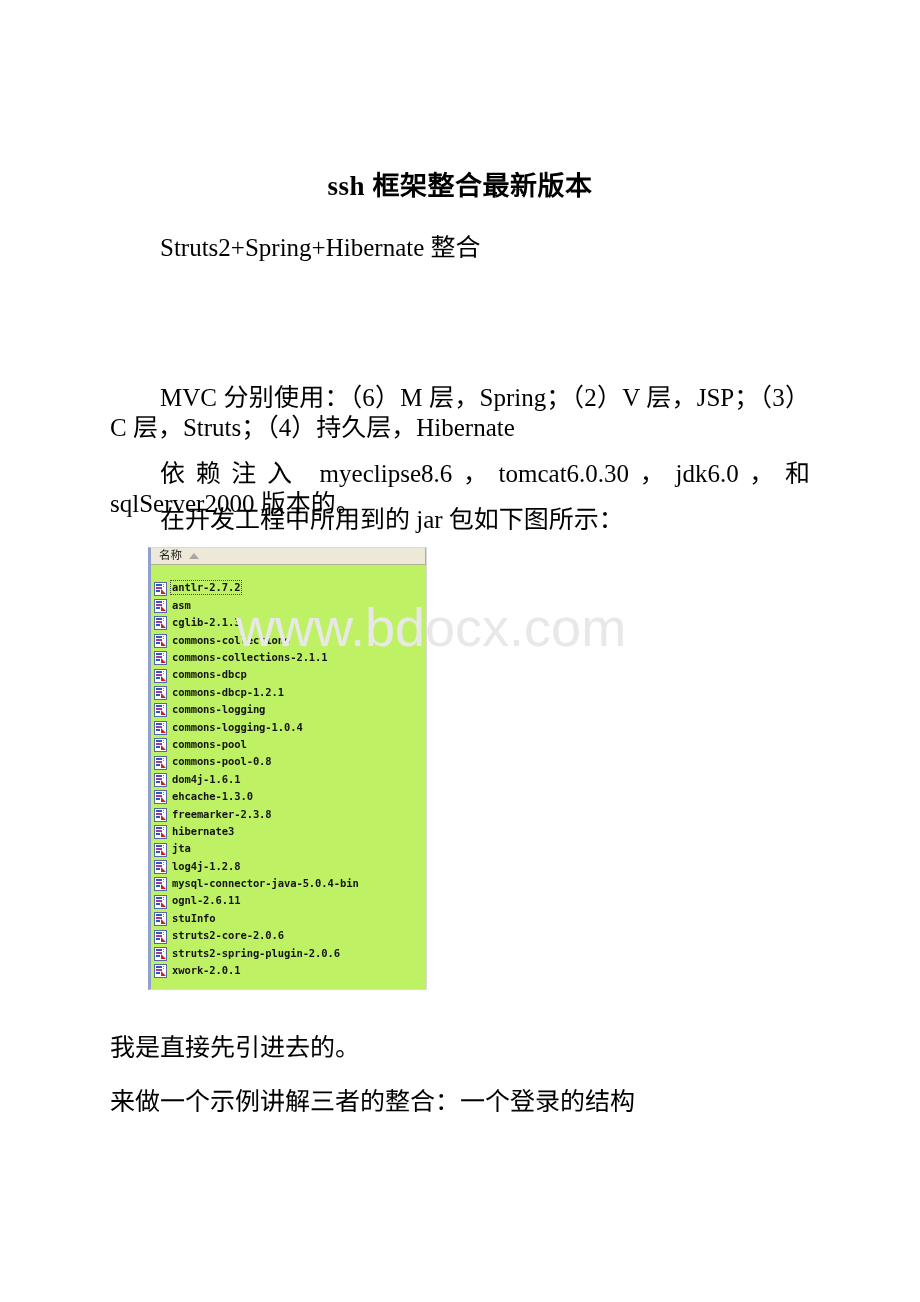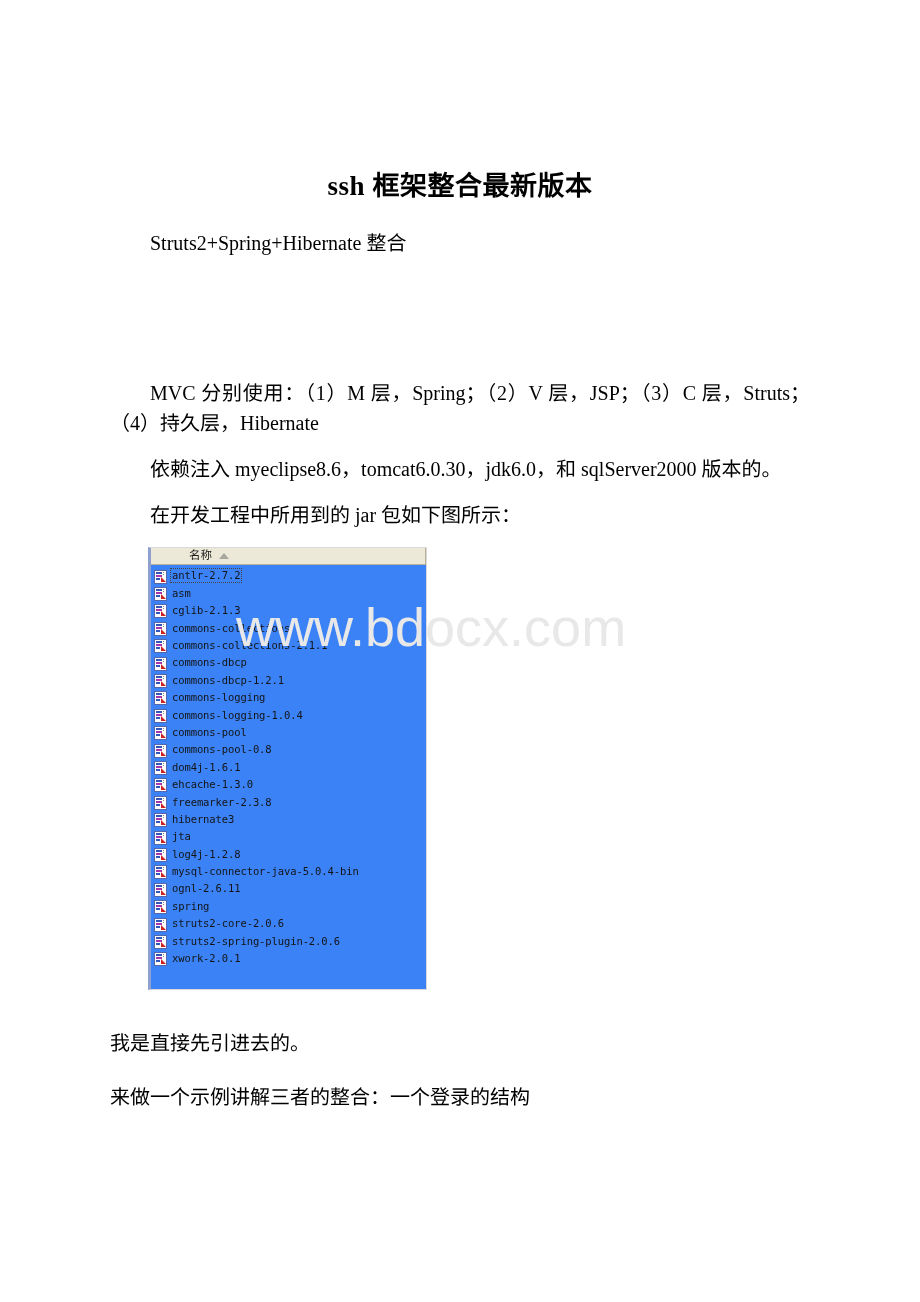--- a/index.html
+++ b/index.html
@@ -35,21 +35,21 @@
     font-size: 27px;
     font-weight: bold;
     letter-spacing: 0.5px;
     font-family: "Liberation Serif", "DejaVu Serif", serif;
   }
 
   .para {
     position: absolute;
     left: 110px;
     width: 700px;
-    font-size: 20px;
+    font-size: 25px;
     line-height: 30px;
     text-align: justify;
     font-family: "Liberation Serif", "DejaVu Serif", serif;
   }
   .para.indent { text-indent: 2em; }
   .para.noindent { text-indent: 0; }
 
   #p-struts  { top: 208px; }
   #p-ssh2    { top: 262px; }
   #p-mvc     { top: 358px; }
@@ -84,41 +84,41 @@
     align-items: center;
     padding-left: 8px;
     box-sizing: border-box;
     position: relative;
   }
   .explorer-header .col-label {
     font-family: "Liberation Sans", "DejaVu Sans", sans-serif;
     font-size: 11.5px;
     color: #1a1a1a;
     line-height: 1;
-    margin-left: 30px;
   }
   .sort-arrow {
     width: 0; height: 0;
     margin-left: 7px;
     border-left: 5px solid transparent;
     border-right: 5px solid transparent;
     border-bottom: 6px solid #a8a8a0;
   }
   .header-divider {
     position: absolute;
     right: 0; top: 0; bottom: 0;
     width: 1px;
     background: #b5b096;
   }
 
   .explorer-body {
-    padding-top: 2px;
-    background: #3b82f6;
+    padding-top: 14px;
+    background: #bef264;
     height: 424px;
     box-sizing: border-box;
+    font-weight: bold;
   }
 
   .file-row {
     height: 17.4px;
     display: flex;
     align-items: center;
     padding-left: 3px;
     box-sizing: border-box;
   }
   .file-row.focused .file-label {
@@ -160,21 +160,21 @@
 </head>
 <body>
 
 <div class="page">
 
   <h1 class="doc-title">ssh 框架整合最新版本</h1>
 
   <p class="para indent" id="p-struts">Struts2+Spring+Hibernate 整合</p>
 
 
-  <p class="para indent" id="p-mvc">MVC 分别使用：（1）M 层，Spring；（2）V 层，JSP；（3）C 层，Struts；（4）持久层，Hibernate</p>
+  <p class="para indent" id="p-mvc">MVC 分别使用：（6）M 层，Spring；（2）V 层，JSP；（3）C 层，Struts；（4）持久层，Hibernate</p>
 
   <p class="para indent" id="p-ver">依赖注入 myeclipse8.6，tomcat6.0.30，jdk6.0，和 sqlServer2000 版本的。</p>
 
   <p class="para indent" id="p-jar">在开发工程中所用到的 jar 包如下图所示：</p>
 
   <div class="explorer">
     <div class="explorer-header">
       <span class="col-label">名称</span>
       <span class="sort-arrow"></span>
       <span class="header-divider"></span>
@@ -411,21 +411,21 @@
         <div class="file-row">
           <span class="file-icon"><svg width="13" height="14" viewBox="0 0 13 14" xmlns="http://www.w3.org/2000/svg">
               <rect x="0.5" y="0.5" width="12" height="13" fill="#ffffff" stroke="#5566aa" stroke-width="1"></rect>
               <rect x="2" y="2" width="6" height="2" fill="#3355bb"></rect>
               <rect x="2" y="5" width="6" height="2" fill="#aa33aa"></rect>
               <rect x="2" y="8" width="4" height="2" fill="#3355bb"></rect>
               <path d="M7 7 L12 12 L7 12 Z" fill="#cc2222"></path>
               <rect x="9" y="2" width="1" height="1" fill="#888888"></rect>
               <rect x="9" y="4" width="1" height="1" fill="#888888"></rect>
             </svg></span>
-          <span class="file-label">spring</span>
+          <span class="file-label">stuInfo</span>
         </div>
         <div class="file-row">
           <span class="file-icon"><svg width="13" height="14" viewBox="0 0 13 14" xmlns="http://www.w3.org/2000/svg">
               <rect x="0.5" y="0.5" width="12" height="13" fill="#ffffff" stroke="#5566aa" stroke-width="1"></rect>
               <rect x="2" y="2" width="6" height="2" fill="#3355bb"></rect>
               <rect x="2" y="5" width="6" height="2" fill="#aa33aa"></rect>
               <rect x="2" y="8" width="4" height="2" fill="#3355bb"></rect>
               <path d="M7 7 L12 12 L7 12 Z" fill="#cc2222"></path>
               <rect x="9" y="2" width="1" height="1" fill="#888888"></rect>
               <rect x="9" y="4" width="1" height="1" fill="#888888"></rect>

